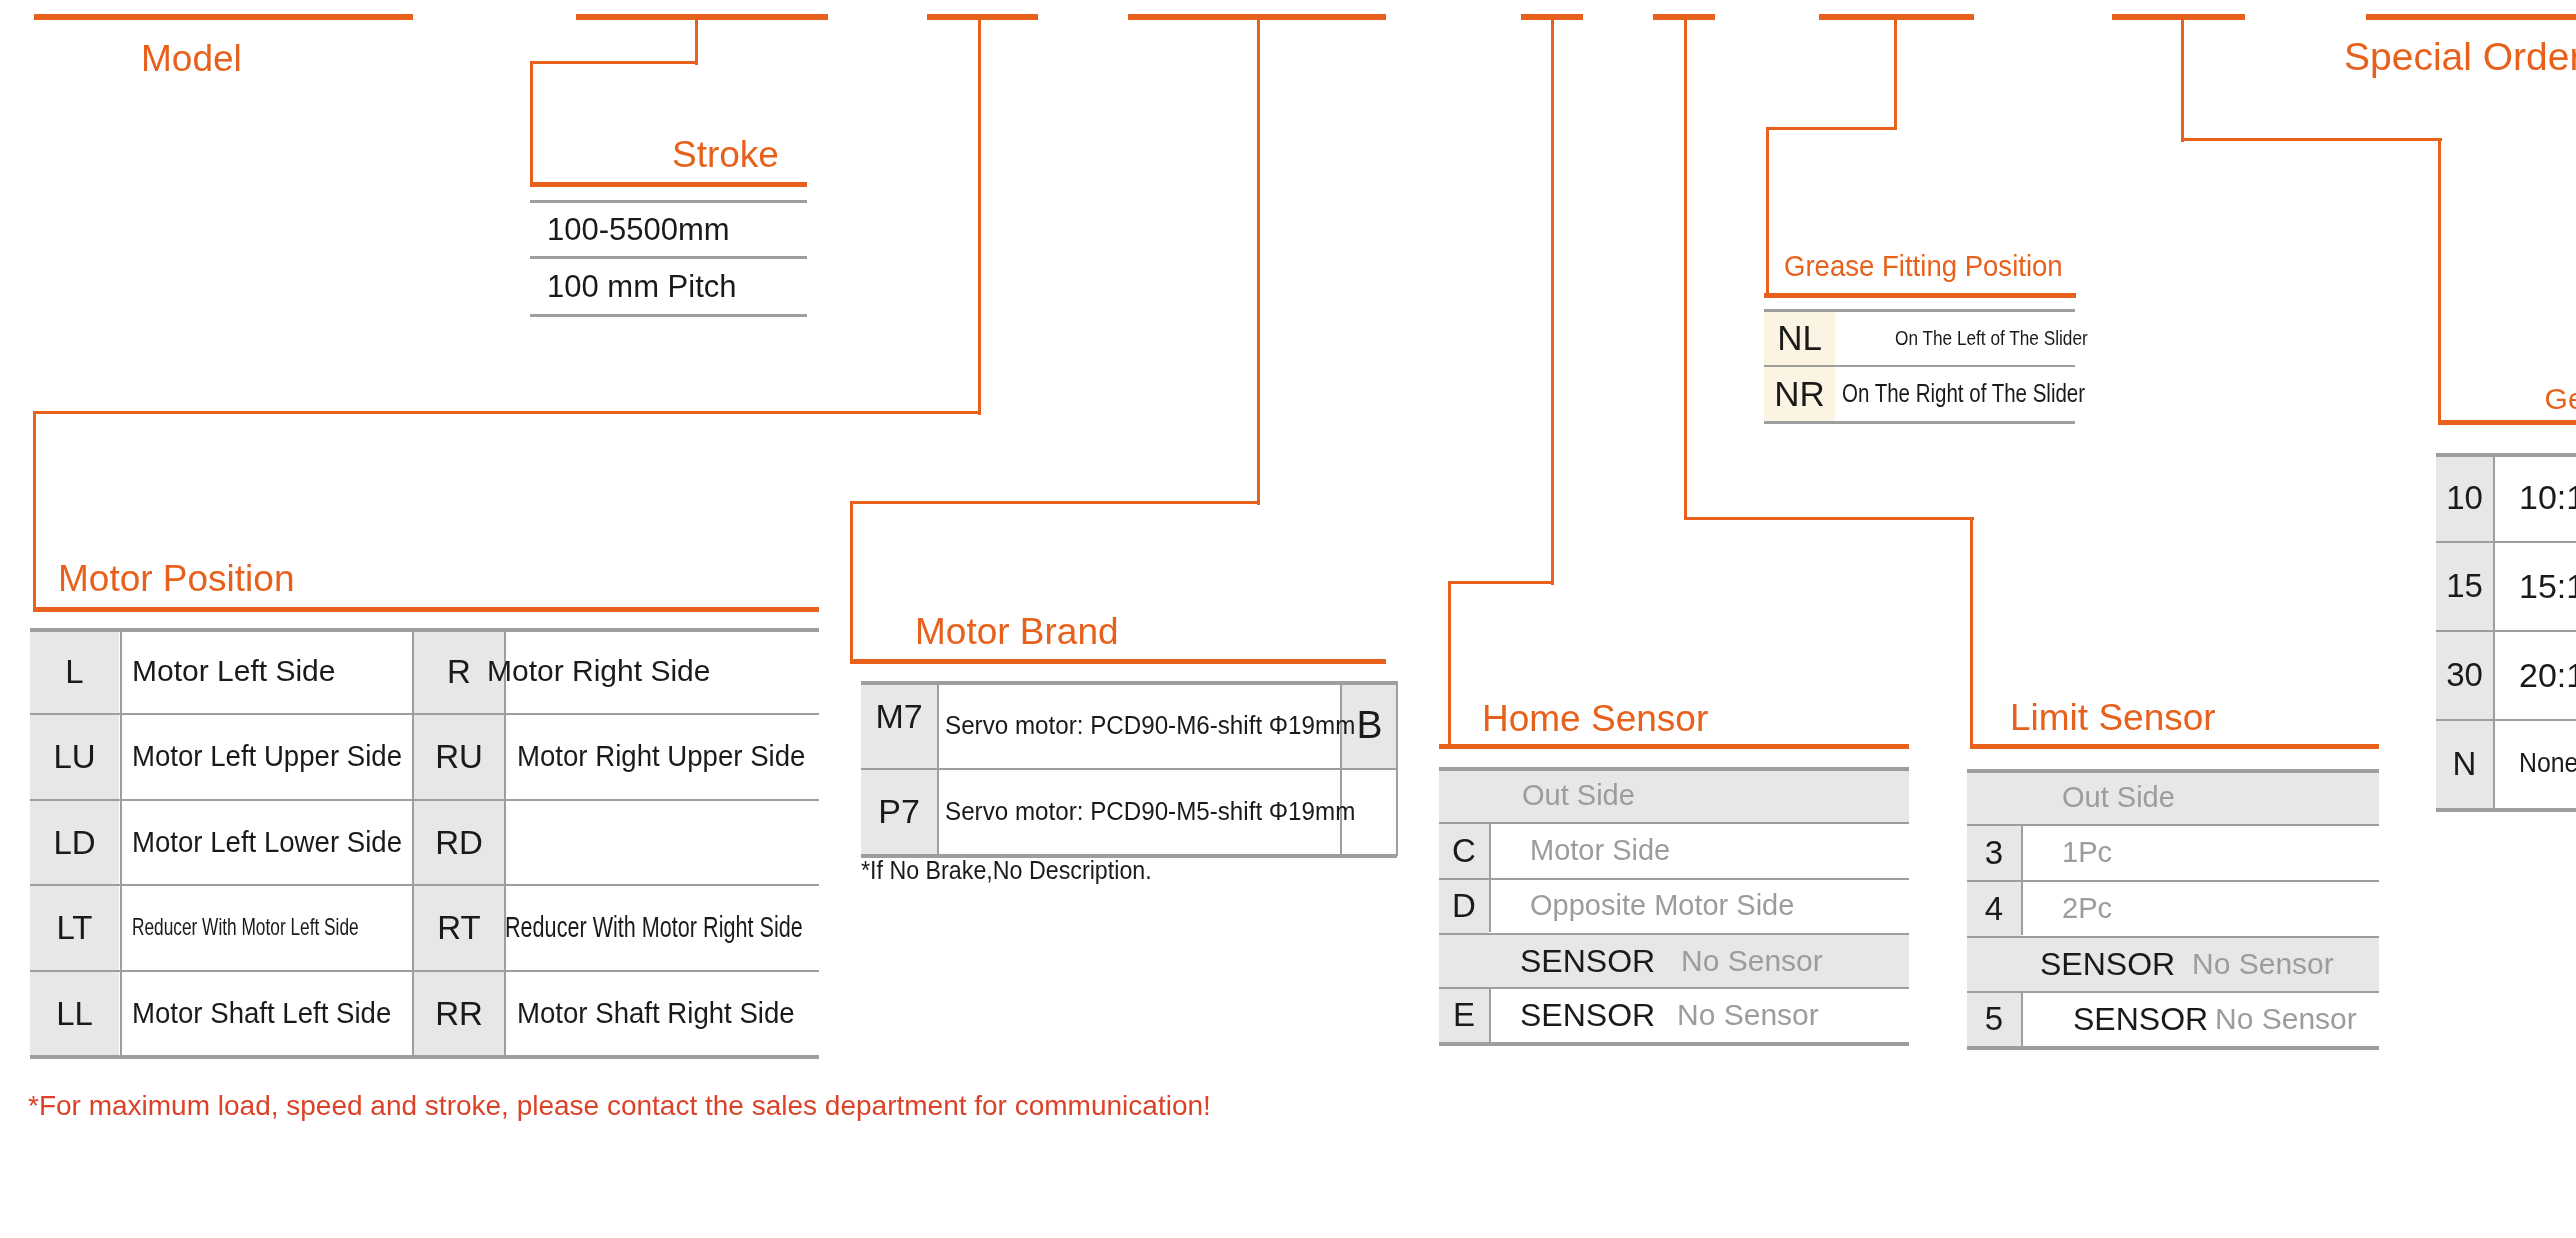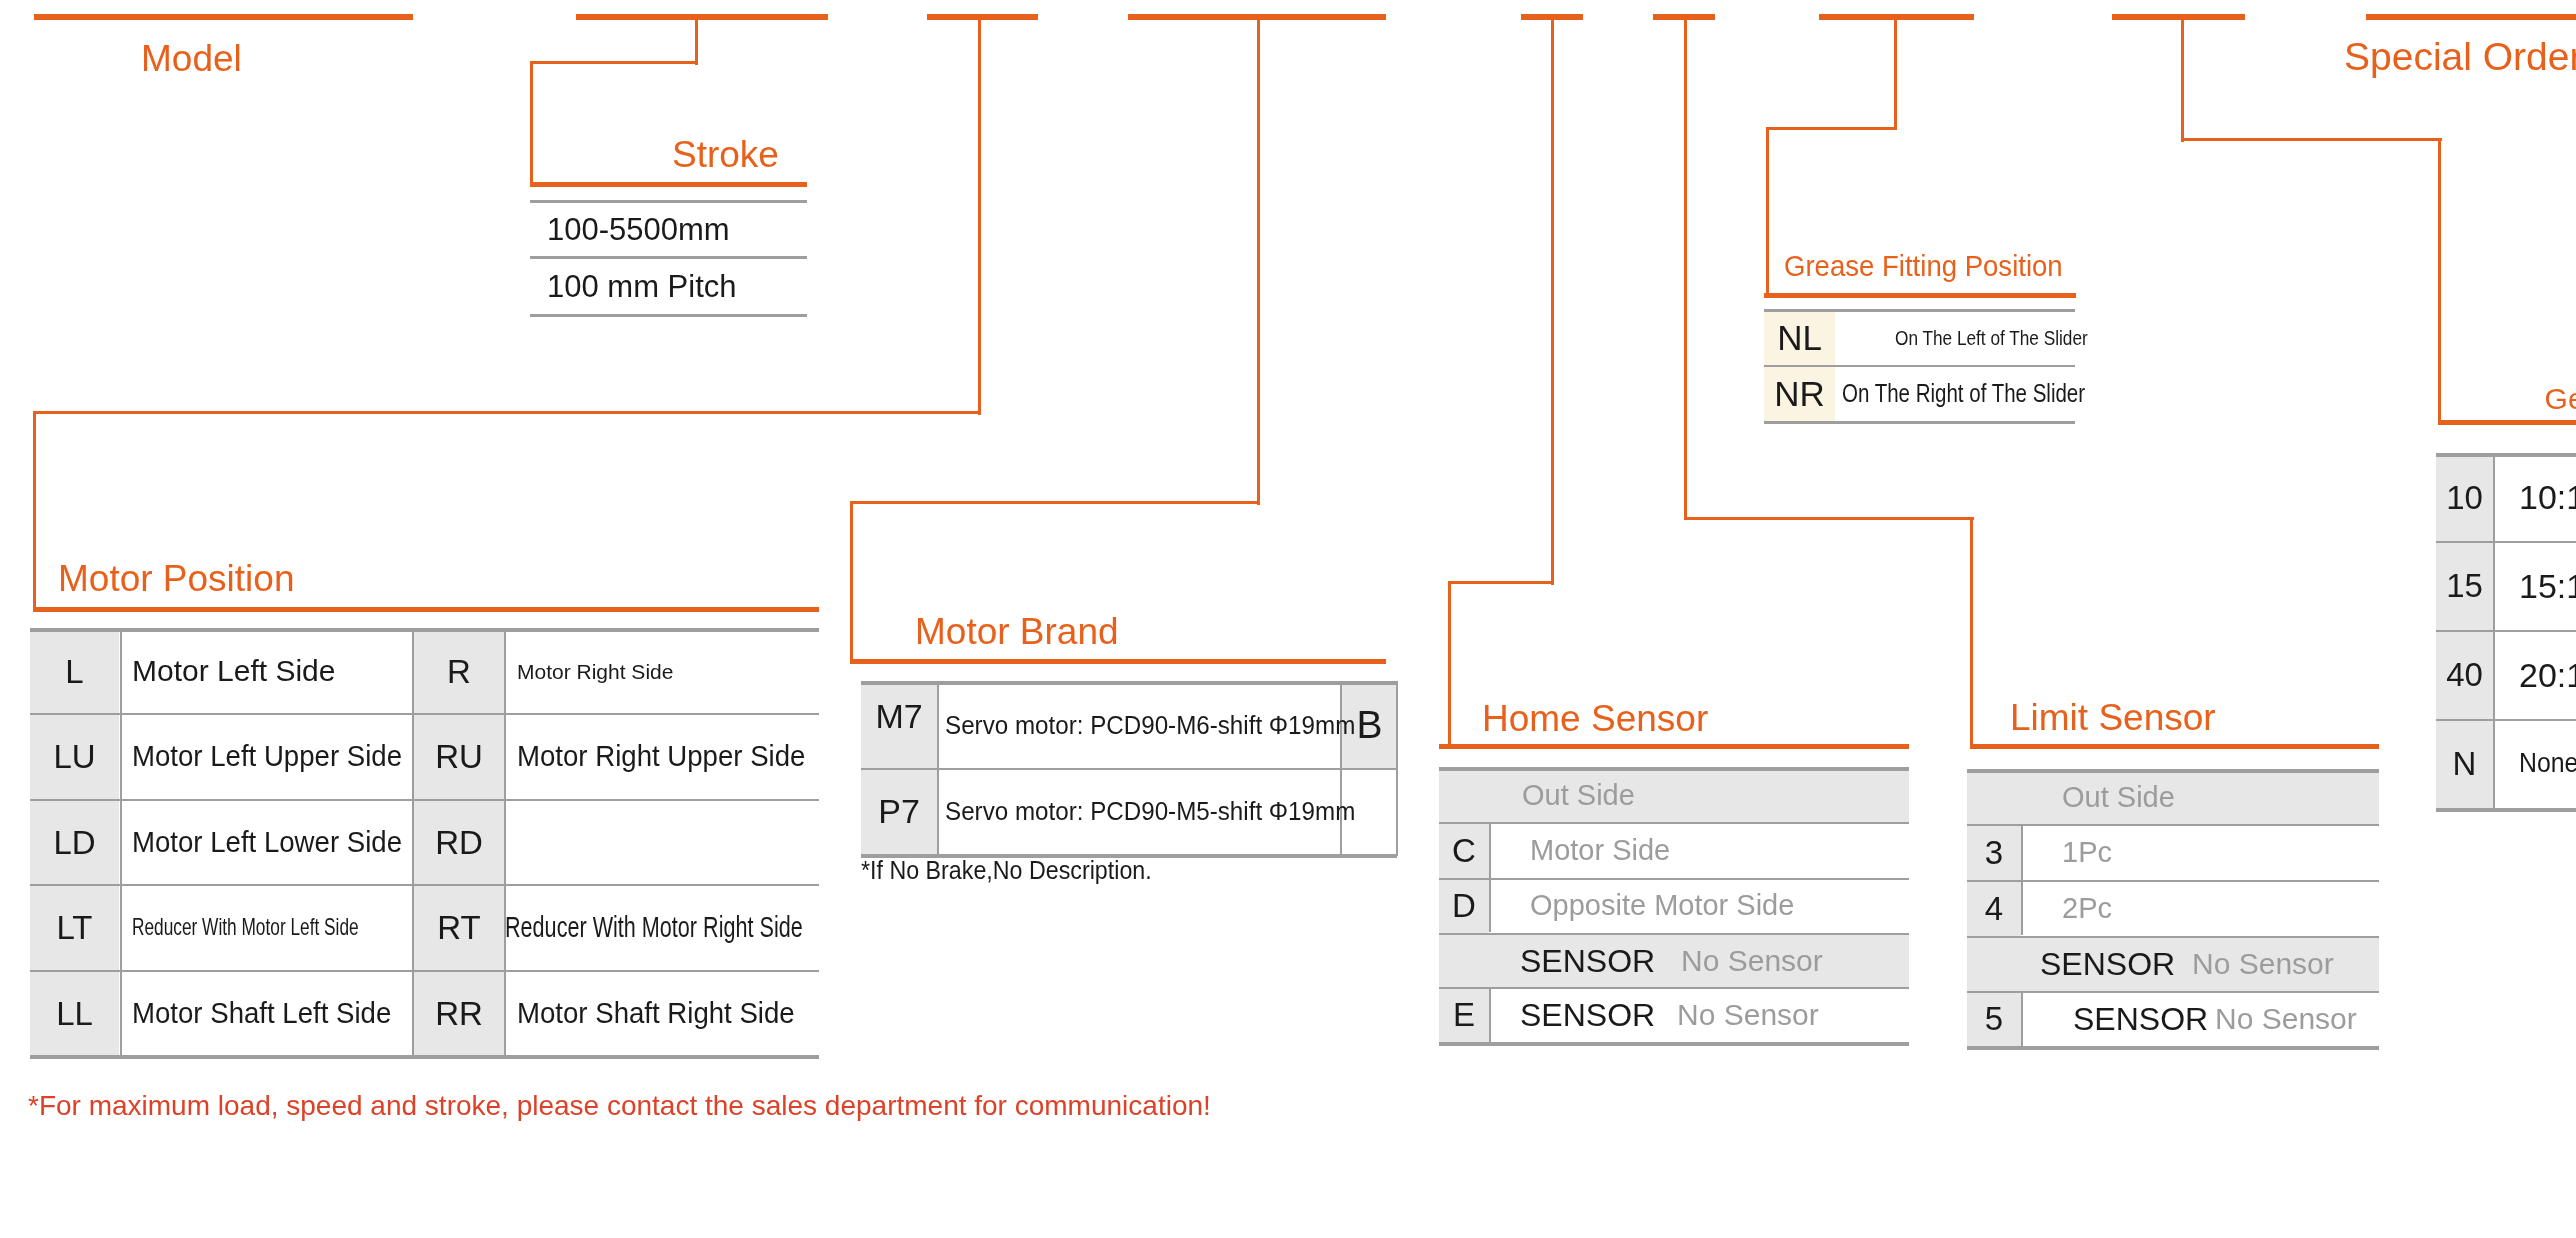--- a/index.html
+++ b/index.html
@@ -93,21 +93,21 @@
   <div class="gl" style="left:30px;top:1055px;width:789px;height:3.6px"></div>
   <div class="gl" style="left:120px;top:628px;width:2.1px;height:431px"></div>
   <div class="gl" style="left:412px;top:628px;width:2.1px;height:431px"></div>
   <div class="gl" style="left:504px;top:628px;width:2.1px;height:431px"></div>
 
   <div class="cell ctr" style="left:30px;top:628px;width:89px;height:86px;font-size:33px">L</div>
   <div class="cell" style="left:132px;top:628px;height:86px;font-size:30px">
       <span class="sx">Motor Left Side</span>
     </div>
   <div class="cell ctr" style="left:414px;top:628px;width:90px;height:86px;font-size:33px">R</div>
-  <div class="cell" style="left:517px;top:628px;height:86px;font-size:21px">
+  <div class="cell" style="left:487px;top:628px;height:86px;font-size:30px">
       <span class="sx">Motor Right Side</span>
     </div>
 
   <div class="cell ctr" style="left:30px;top:713px;width:89px;height:86px;font-size:33px">LU</div>
   <div class="cell" style="left:132px;top:713px;height:86px;font-size:30px">
       <span class="sx" style="transform:scaleX(.92)">Motor Left Upper Side</span>
     </div>
   <div class="cell ctr" style="left:414px;top:713px;width:90px;height:86px;font-size:33px">RU</div>
   <div class="cell" style="left:517px;top:713px;height:86px;font-size:30px">
       <span class="sx" style="transform:scaleX(.92)">Motor Right Upper Side</span>
@@ -224,21 +224,21 @@
   <div class="gl" style="left:2436px;top:453px;width:300px;height:3.6px"></div>
   <div class="gl" style="left:2436px;top:541px;width:300px;height:2.1px"></div>
   <div class="gl" style="left:2436px;top:630px;width:300px;height:2.1px"></div>
   <div class="gl" style="left:2436px;top:719px;width:300px;height:2.1px"></div>
   <div class="gl" style="left:2436px;top:808px;width:300px;height:3.6px"></div>
   <div class="gl" style="left:2493px;top:453px;width:2.1px;height:358px"></div>
   <div class="cell ctr" style="left:2436px;top:453px;width:57px;height:88px;font-size:33px">10</div>
   <div class="cell" style="left:2519px;top:453px;height:88px;font-size:34px">10:1</div>
   <div class="cell ctr" style="left:2436px;top:541px;width:57px;height:89px;font-size:33px">15</div>
   <div class="cell" style="left:2519px;top:541px;height:89px;font-size:34px">15:1</div>
-  <div class="cell ctr" style="left:2436px;top:630px;width:57px;height:89px;font-size:33px">40</div>
+  <div class="cell ctr" style="left:2436px;top:630px;width:57px;height:89px;font-size:33px">30</div>
   <div class="cell" style="left:2519px;top:630px;height:89px;font-size:34px">20:1</div>
   <div class="cell ctr" style="left:2436px;top:719px;width:57px;height:89px;font-size:33px">N</div>
   <div class="cell" style="left:2519px;top:719px;height:89px;font-size:27px">
       <span class="sx" style="transform:scaleX(.92)">None Gearbox Type</span>
     </div>
 
   <div class="foot" style="left:28px;top:1092px;font-size:28px">*For maximum load, speed and stroke, please contact the sales department for communication!</div>
 
 </div>
 

